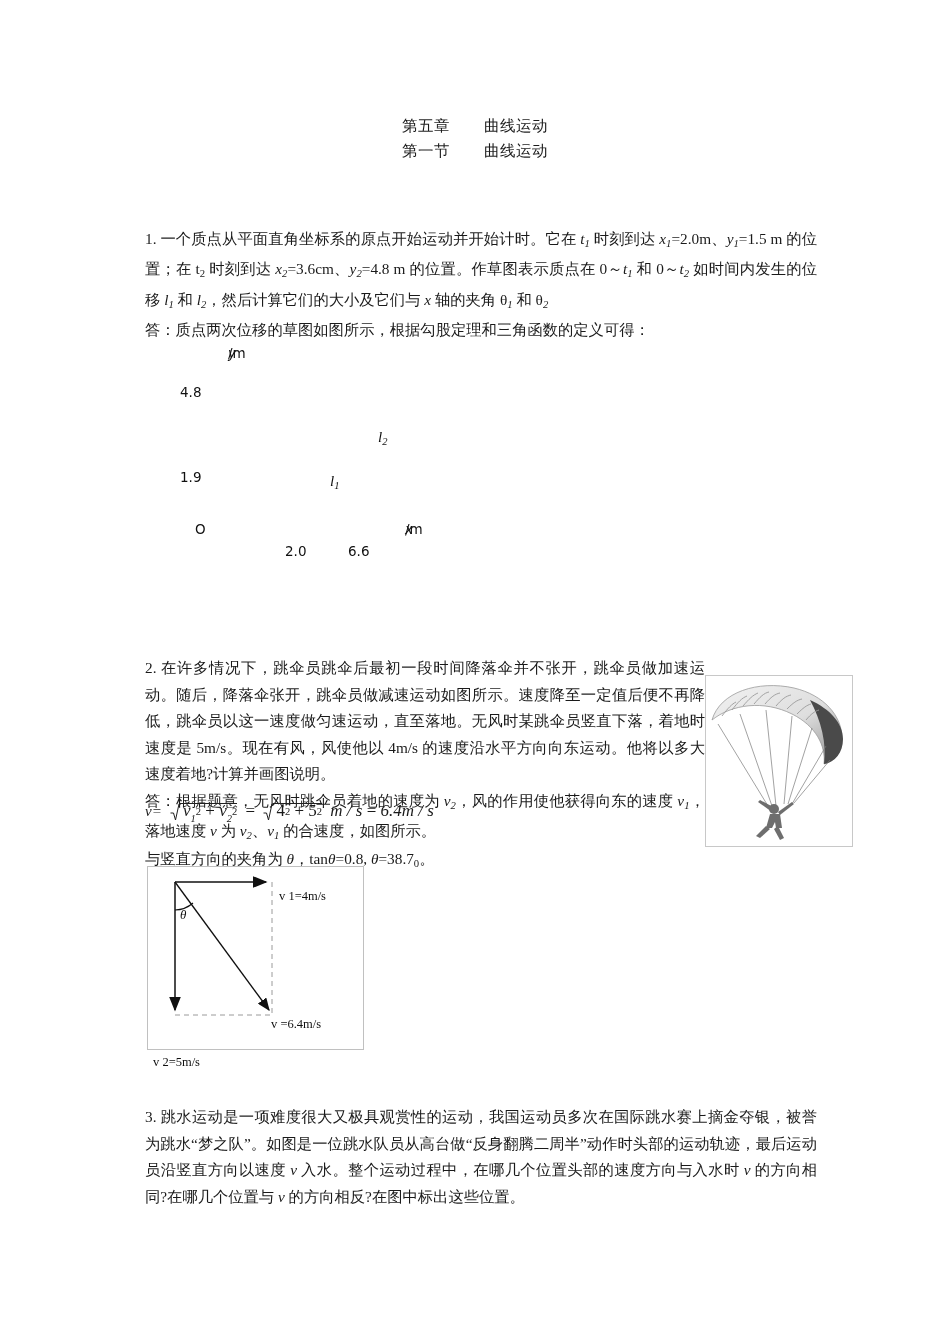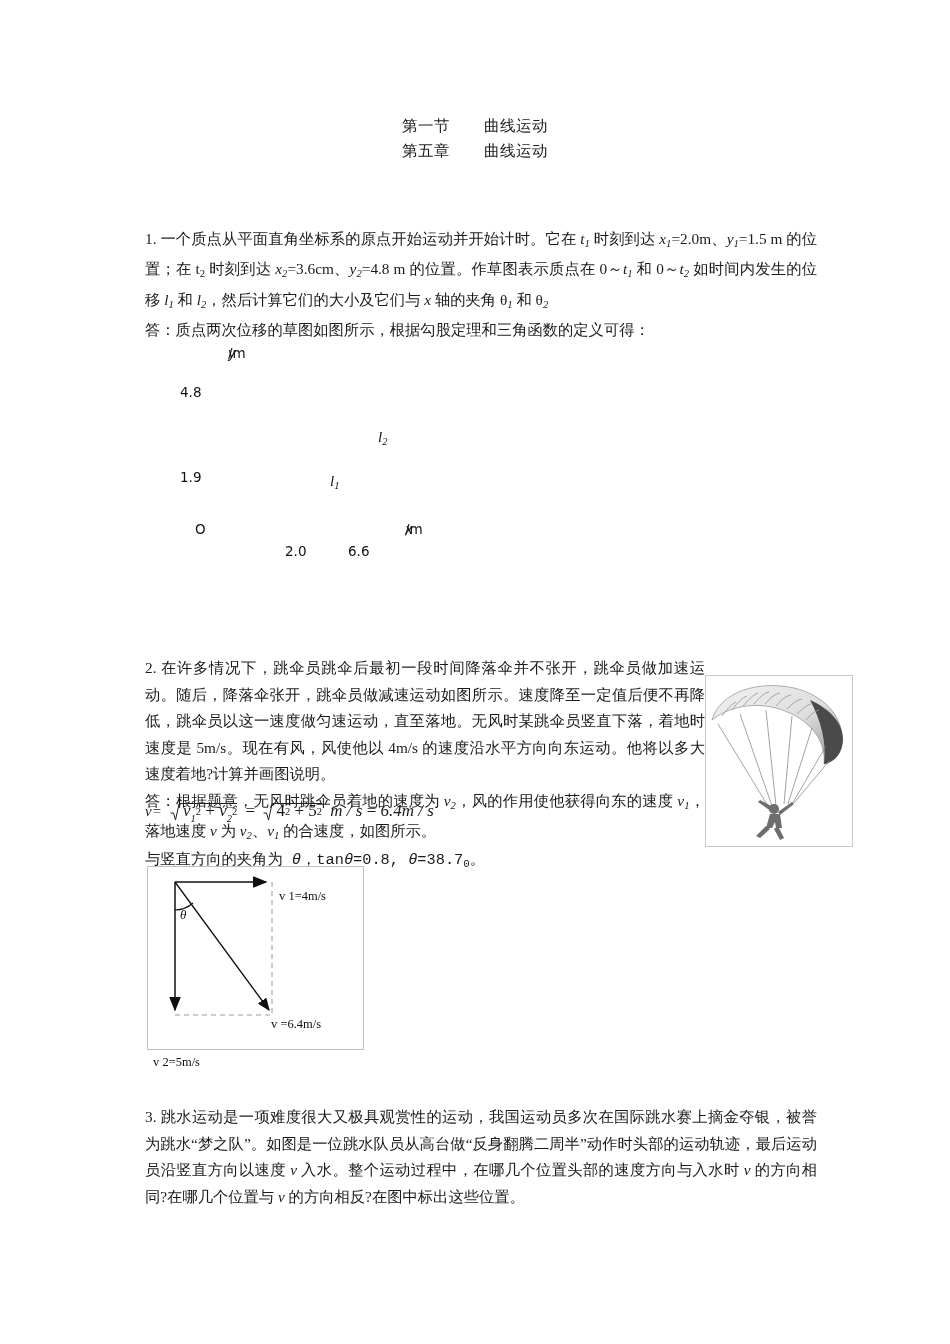--- a/index.html
+++ b/index.html
@@ -121,21 +121,20 @@
   .formula-2 .sfx { font-size: 0.62em; vertical-align: 0.1em; }
   .formula-2 .sbx { font-size: 0.62em; vertical-align: -0.55em; font-style: italic; }
   .formula-2 .unit { font-style: italic; }
 
   .theta-line {
     position: absolute;
     left: 145px;
     top: 849px;
     font-size: 15.3px;
     white-space: nowrap;
-    font-family: Liberation Mono, monospace;
   }
 
   
   .vec-fig {
     position: absolute;
     left: 147px;
     top: 866px;
     width: 215px;
     height: 182px;
     border: 1px solid #c0c0c0;
@@ -157,22 +156,22 @@
     font-style: italic;
     font-size: 13px;
   }
 </style>
 </head>
 <body>
 
 <div class="page">
 
   <div class="chapter-block">
+    <span class="chapter-line"><span>第五章</span><span class="gap"></span><span>曲线运动</span></span>
     <span class="chapter-line"><span>第一节</span><span class="gap"></span><span>曲线运动</span></span>
-    <span class="chapter-line"><span>第五章</span><span class="gap"></span><span>曲线运动</span></span>
   </div>
 
   <div class="para p1">1. 一个质点从平面直角坐标系的原点开始运动并开始计时。它在 <i>t</i><sub>1</sub> 时刻到达 <i>x</i><sub>1</sub>=2.0m、<i>y</i><sub>1</sub>=1.5 m 的位置；在 t<sub class="up">2</sub> 时刻到达 <i>x</i><sub>2</sub>=3.6cm、<i>y</i><sub>2</sub>=4.8 m 的位置。作草图表示质点在 0～<i>t</i><sub>1</sub> 和 0～<i>t</i><sub>2</sub> 如时间内发生的位移 <i>l</i><sub>1</sub> 和 <i>l</i><sub>2</sub>，然后计算它们的大小及它们与 <i>x</i> 轴的夹角 θ<sub>1</sub> 和 θ<sub>2</sub><br>答：质点两次位移的草图如图所示，根据勾股定理和三角函数的定义可得：</div>
 
 
   <div class="coord-fig">
     <span class="slash-unit" style="left:78px; top:12px;"><span class="v">y</span>/m</span>
     <span style="left:30px; top:51px;">4.8</span>
     <span style="left:30px; top:136px;">1.9</span>
     <span class="serif-lab" style="left:228px; top:96px;">l<sub>2</sub></span>

